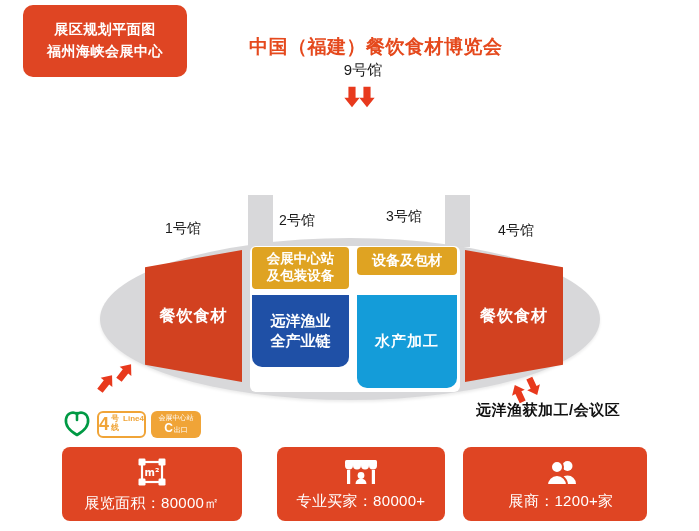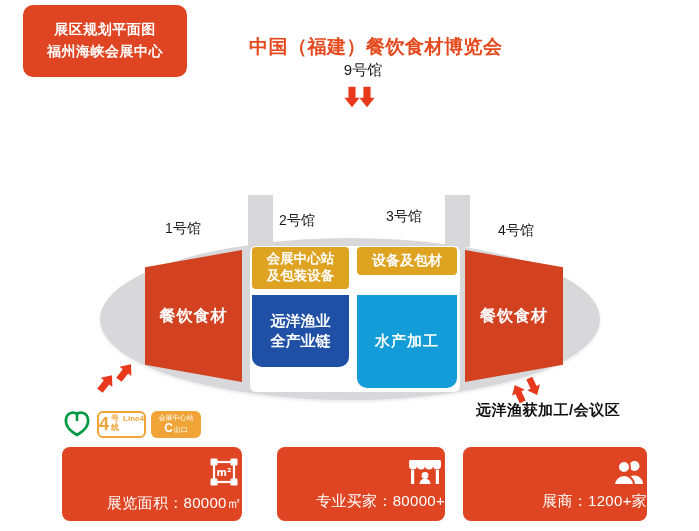--- a/index.html
+++ b/index.html
@@ -76,21 +76,21 @@
   .line-badge .col span{font-size:8px;font-weight:bold;}
   .station-badge{width:50px;height:27px;background:var(--metro-orange);border-radius:6px;color:#fff;
     display:flex;flex-direction:column;align-items:center;justify-content:center;line-height:1.05;}
   .station-badge .st{font-size:7px;}
   .station-badge .row{display:flex;align-items:baseline;gap:1px;}
   .station-badge .c{font-size:12px;font-weight:bold;line-height:1;}
   .station-badge .ex{font-size:7px;}
   .exit-label{left:476px;top:401px;font-size:15px;font-weight:bold;color:#111;letter-spacing:.5px;z-index:5;}
 
   .stat-card{top:447px;height:74px;background:var(--primary-red);border-radius:8px;color:#fff;
-    display:flex;flex-direction:column;align-items:flex-end;justify-content:center;gap:5px;z-index:5;}
+    display:flex;flex-direction:column;align-items:center;justify-content:center;gap:5px;z-index:5;}
   .stat-1{left:62px;width:180px;}
   .stat-2{left:277px;width:168px;}
   .stat-3{left:463px;width:184px;padding-left:12px;}
   .stat-card .lbl{font-size:15px;letter-spacing:.3px;}
 </style>
 </head>
 <body>
 
 <div class="stage">
 

